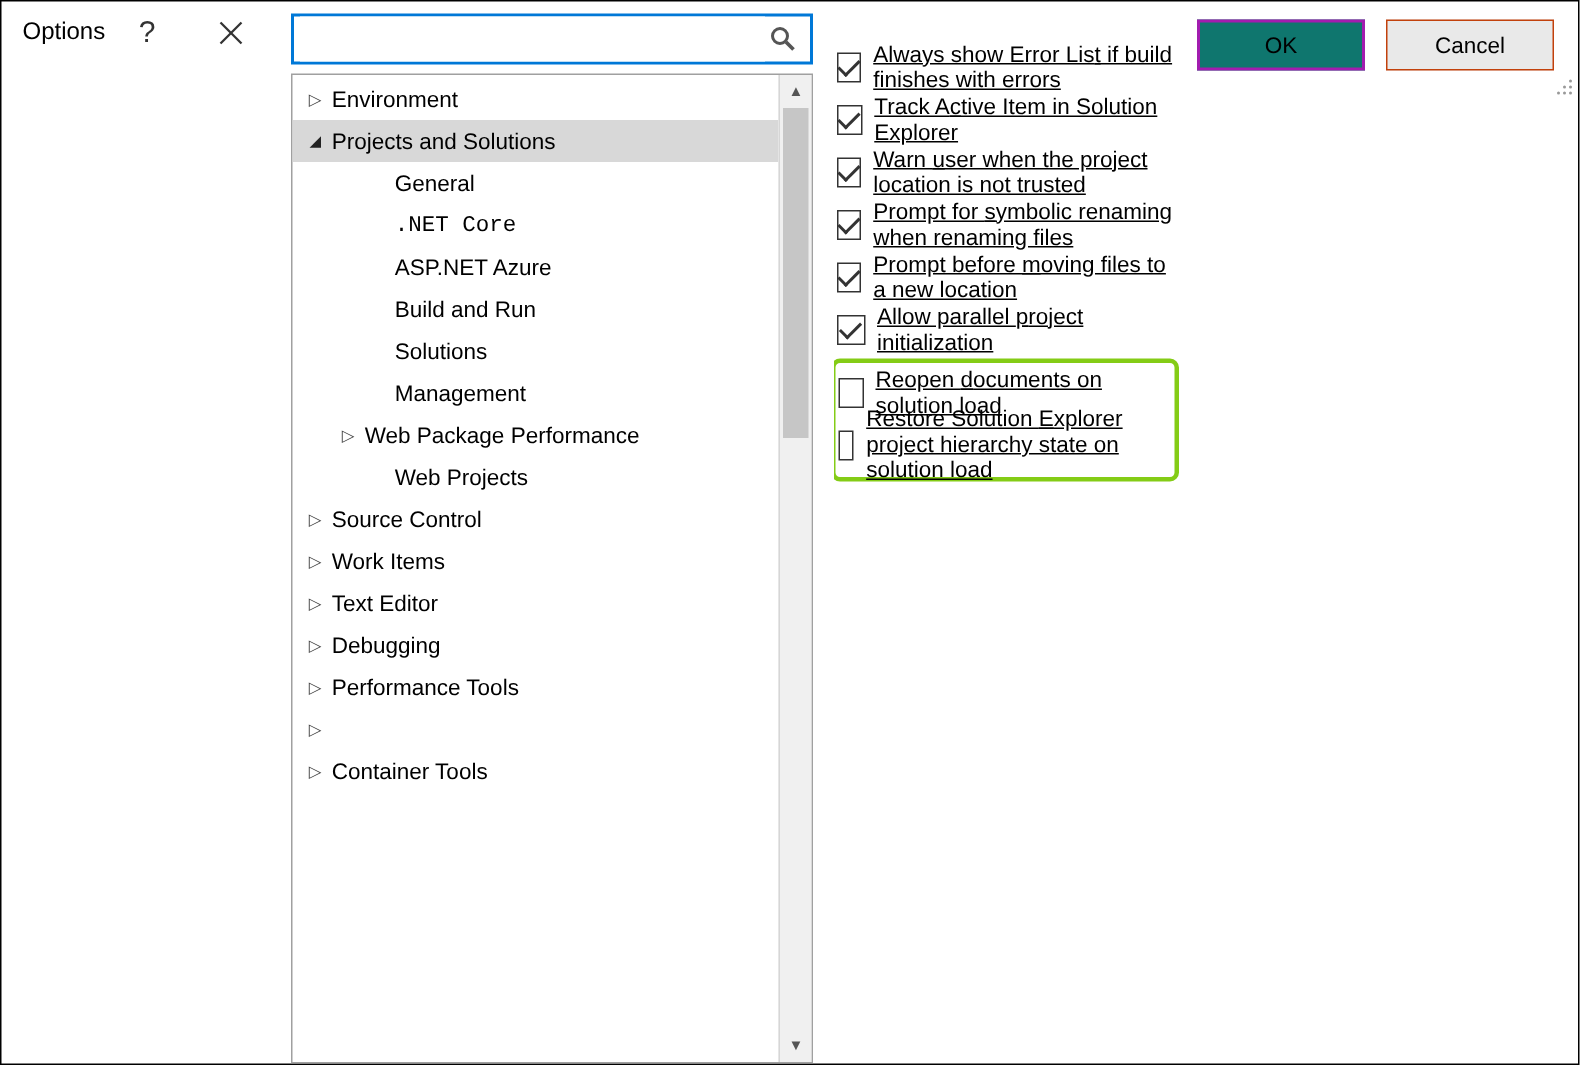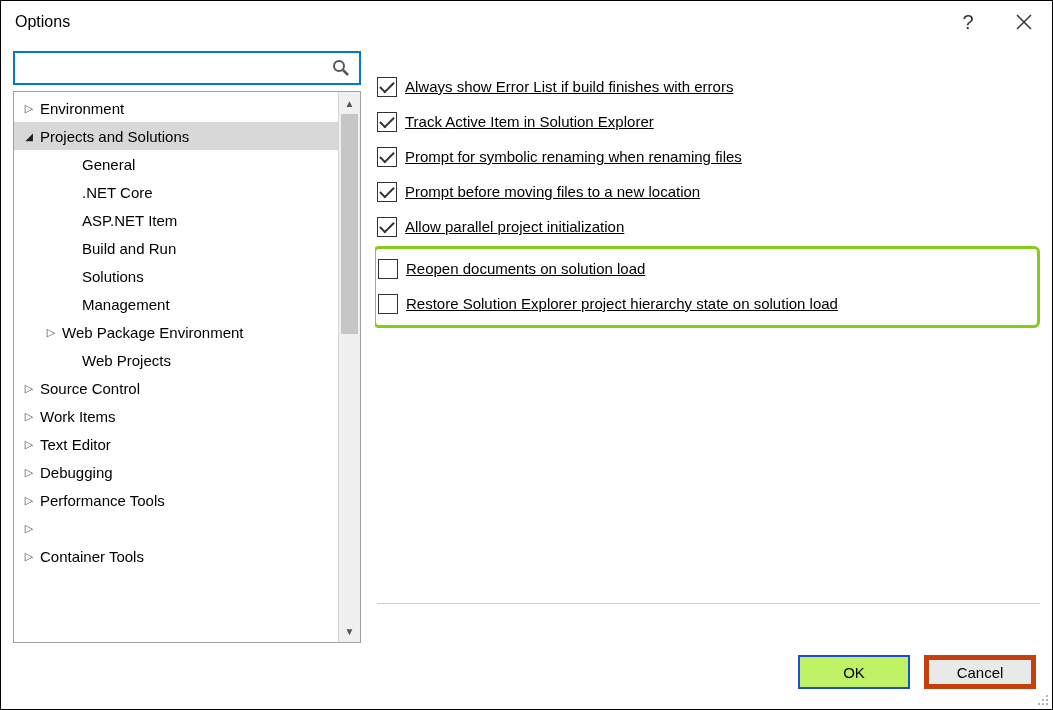--- a/index.html
+++ b/index.html
@@ -8,21 +8,21 @@
     font-family: "Segoe UI", Arial, sans-serif;
     font-size: 15px;
     background: #fff;
     color: #000;
   }
   .dialog {
     width: 1053px;
     height: 710px;
     border: 1px solid #000;
     display: flex;
-    flex-direction: column;
+    flex-direction: row;
     position: relative;
   }
   .titlebar {
     height: 42px;
     display: flex;
     align-items: center;
     padding-left: 14px;
     font-size: 16px;
   }
   .titlebar-title { flex: 1; }
@@ -177,28 +177,28 @@
   .footer-sep {
     position: absolute;
     top: -40px;
     left: 376px;
     right: 12px;
     border-top: 1px solid #ccc;
   }
   .btn {
     width: 112px;
     height: 34px;
-    border: 5px solid #c2410c;
+    border: 1px solid #c2410c;
     background: #e9e9e9;
     display: flex;
     align-items: center;
     justify-content: center;
     font-size: 15px;
   }
-  .btn.primary { border: 2px solid #1d4ed8; background: #bef264; }
+  .btn.primary { border: 2px solid #a21caf; background: #0f766e; }
   .resize-grip {
     position: absolute;
     right: 3px;
     bottom: 3px;
     width: 14px;
     height: 14px;
   }
 </style>
 </head>
 <body>
@@ -236,43 +236,43 @@
               <span class="tree-label">Environment</span>
             </div>
             <div class="tree-item selected">
               <span class="tree-glyph expanded" style="font-size: 10px;">◢</span>
               <span class="tree-label">Projects and Solutions</span>
             </div>
             <div class="tree-item" style="padding-left: 48px;">
               <span class="tree-glyph"></span>
               <span class="tree-label">General</span>
             </div>
-            <div class="tree-item" style="padding-left: 48px;">
+            <div class="tree-item" style="padding-left: 48px; font-family: Liberation Mono, monospace;">
               <span class="tree-glyph"></span>
               <span class="tree-label">.NET Core</span>
             </div>
             <div class="tree-item" style="padding-left: 48px;">
               <span class="tree-glyph"></span>
-              <span class="tree-label">ASP.NET Item</span>
+              <span class="tree-label">ASP.NET Azure</span>
             </div>
             <div class="tree-item" style="padding-left: 48px;">
               <span class="tree-glyph"></span>
               <span class="tree-label">Build and Run</span>
             </div>
             <div class="tree-item" style="padding-left: 48px;">
               <span class="tree-glyph"></span>
               <span class="tree-label">Solutions</span>
             </div>
             <div class="tree-item" style="padding-left: 48px;">
               <span class="tree-glyph"></span>
               <span class="tree-label">Management</span>
             </div>
             <div class="tree-item" style="padding-left: 28px;">
               <span class="tree-glyph">▷</span>
-              <span class="tree-label">Web Package Environment</span>
+              <span class="tree-label">Web Package Performance</span>
             </div>
             <div class="tree-item" style="padding-left: 48px;">
               <span class="tree-glyph"></span>
               <span class="tree-label">Web Projects</span>
             </div>
             <div class="tree-item">
               <span class="tree-glyph">▷</span>
               <span class="tree-label">Source Control</span>
             </div>
             <div class="tree-item">
@@ -309,20 +309,24 @@
 
     <div class="right-pane">
       <div id="options-list">
           <div class="opt-row">
             <span class="checkbox checked"></span>
             <span class="opt-label">Always show Error Lis<u>t</u> if build finishes with errors</span>
           </div>
           <div class="opt-row">
             <span class="checkbox checked"></span>
             <span class="opt-label">Track A<u>c</u>tive Item in Solution Explorer</span>
+          </div>
+          <div class="opt-row">
+            <span class="checkbox checked"></span>
+            <span class="opt-label">Warn <u>u</u>ser when the project location is not trusted</span>
           </div>
           <div class="opt-row">
             <span class="checkbox checked"></span>
             <span class="opt-label">Prompt for <u>s</u>ymbolic renaming when renaming files</span>
           </div>
           <div class="opt-row">
             <span class="checkbox checked"></span>
             <span class="opt-label">Prompt before <u>m</u>oving files to a new location</span>
           </div>
           <div class="opt-row">

